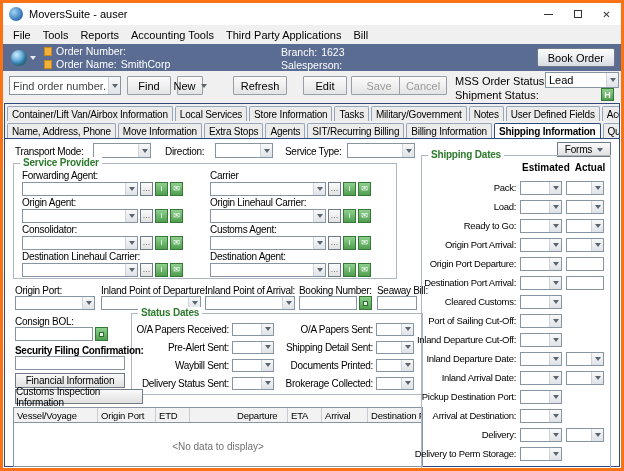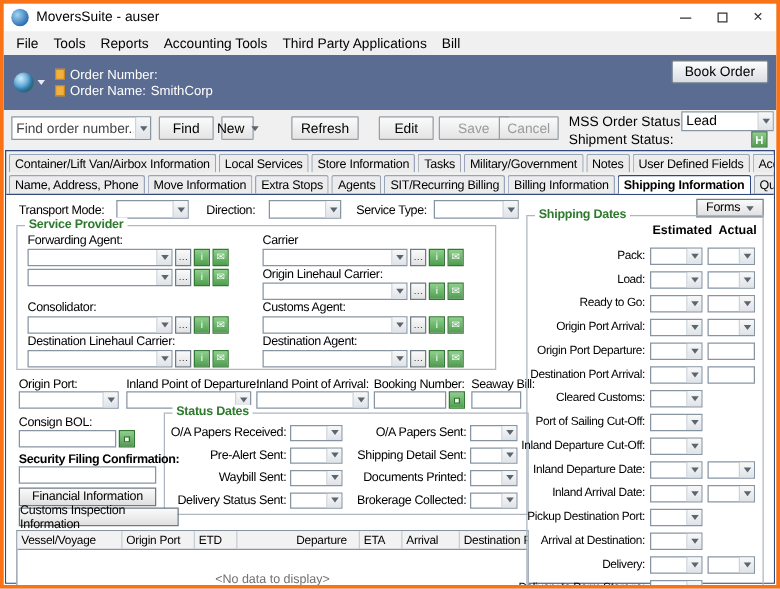--- a/index.html
+++ b/index.html
@@ -14,21 +14,21 @@
   .win-btns { margin-left:auto; display:flex; height:100%; }
   .win-btn { width:29px; height:100%; display:flex; align-items:center; justify-content:center; color:#333; font-size:10px; }
   .max-glyph { width:8px; height:8px; border:1px solid #333; display:inline-block; }
   .min-glyph { width:9px; height:1px; background:#333; display:inline-block; }
 
   
   .menubar { height:19px; background:#f0f0f0; display:flex; align-items:center; padding-left:4px; flex:0 0 auto; }
   .menu-item { padding:0 6px; height:100%; display:flex; align-items:center; }
 
   
-  .headerbar { height:44px; background:#5b6c92; color:#fff; position:relative; display:flex; align-items:center; flex:0 0 auto; }
+  .headerbar { height:27px; background:#5b6c92; color:#fff; position:relative; display:flex; align-items:center; flex:0 0 auto; }
   .globe-wrap { display:flex; align-items:center; margin:0 8px 0 8px; }
   .globe-icon { width:16px; height:16px; border-radius:50%; background:radial-gradient(circle at 35% 30%, #cdeffb, #3f8fcc 55%, #2a6aa8); box-shadow:inset -2px -2px 3px rgba(20,70,30,.45); }
   .hdr-chev { width:0; height:0; border-left:3px solid transparent; border-right:3px solid transparent; border-top:4px solid #e8edf5; margin-left:3px; }
   .hdr-lines { display:flex; flex-direction:column; justify-content:center; gap:1px; }
   .hline { display:flex; align-items:center; gap:4px; font-size:10.5px; line-height:12px; white-space:nowrap; }
   .doc-icon { width:8px; height:9px; background:#f2b13e; border:1px solid #c9871c; display:inline-block; }
   .hdr-mid { position:absolute; left:278px; top:2px; display:flex; flex-direction:column; gap:1px; }
   .book-order { position:absolute; right:6px; top:4px; height:19px; padding:0 10px; background:linear-gradient(#fdfdfd,#d9dde3); border:1px solid #6e7b87; border-radius:2px; font-size:11px; display:flex; align-items:center; color:#000; }
 
   
@@ -119,20 +119,29 @@
     </span>
     <div class="hdr-lines">
       <div class="hline">
         <span class="doc-icon"></span>
         <span>Order Number:</span>
       </div>
       <div class="hline">
         <span class="doc-icon"></span>
         <span>Order Name:</span>
         <span>SmithCorp</span>
+      </div>
+    </div>
+    <div class="hdr-mid">
+      <div class="hline">
+        <span>Branch:</span>
+        <span>1623</span>
+      </div>
+      <div class="hline">
+        <span>Salesperson:</span>
       </div>
     </div>
     <span class="book-order">Book Order</span>
   </div>
 
   <div class="toolbar">
     <span class="combo" style="left:6px; top:5px; width:112px; height:19px; position:absolute;">
       <span class="ctext" style="color:#444;">Find order number...</span>
       <span class="arr">
           <span class="tri"></span>
@@ -229,20 +238,21 @@
                   <span class="tri"></span>
                 </span>
               </span>
             <span class="sbtn">…</span>
             <span class="sbtn green">i</span>
             <span class="sbtn green">✉</span>
           </div>
         </div>
 
         <div class="sp-field" style="left:8px; top:33px;">
+          <span class="sp-lbl">Origin Agent:</span>
           <div class="sp-ctrl">
             <span class="combo sp-combo">
                 <span class="arr">
                   <span class="tri"></span>
                 </span>
               </span>
             <span class="sbtn">…</span>
             <span class="sbtn green">i</span>
             <span class="sbtn green">✉</span>
           </div>

